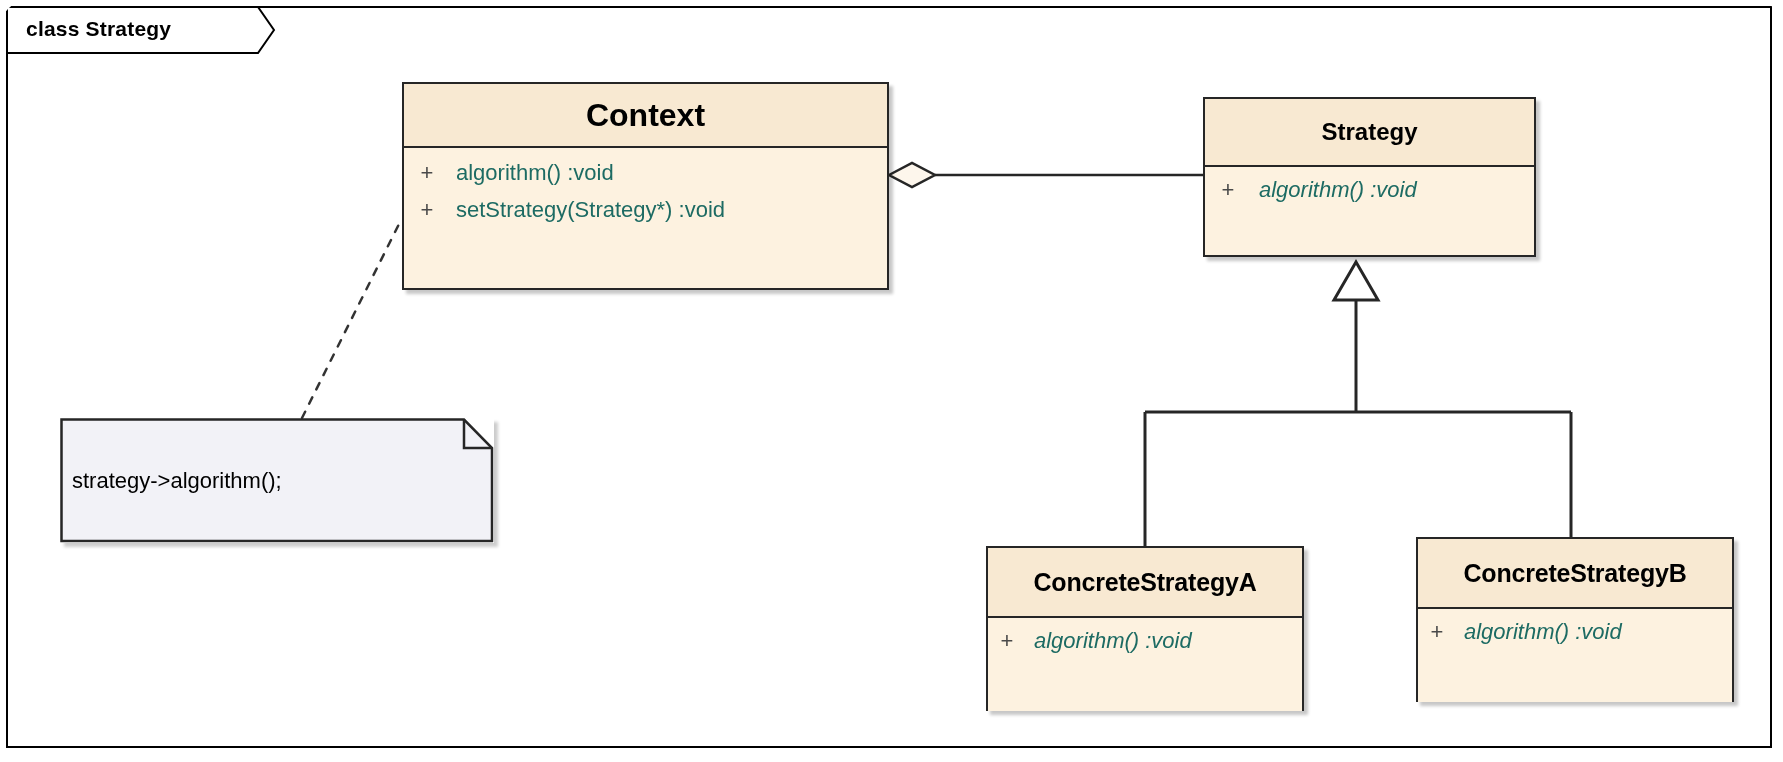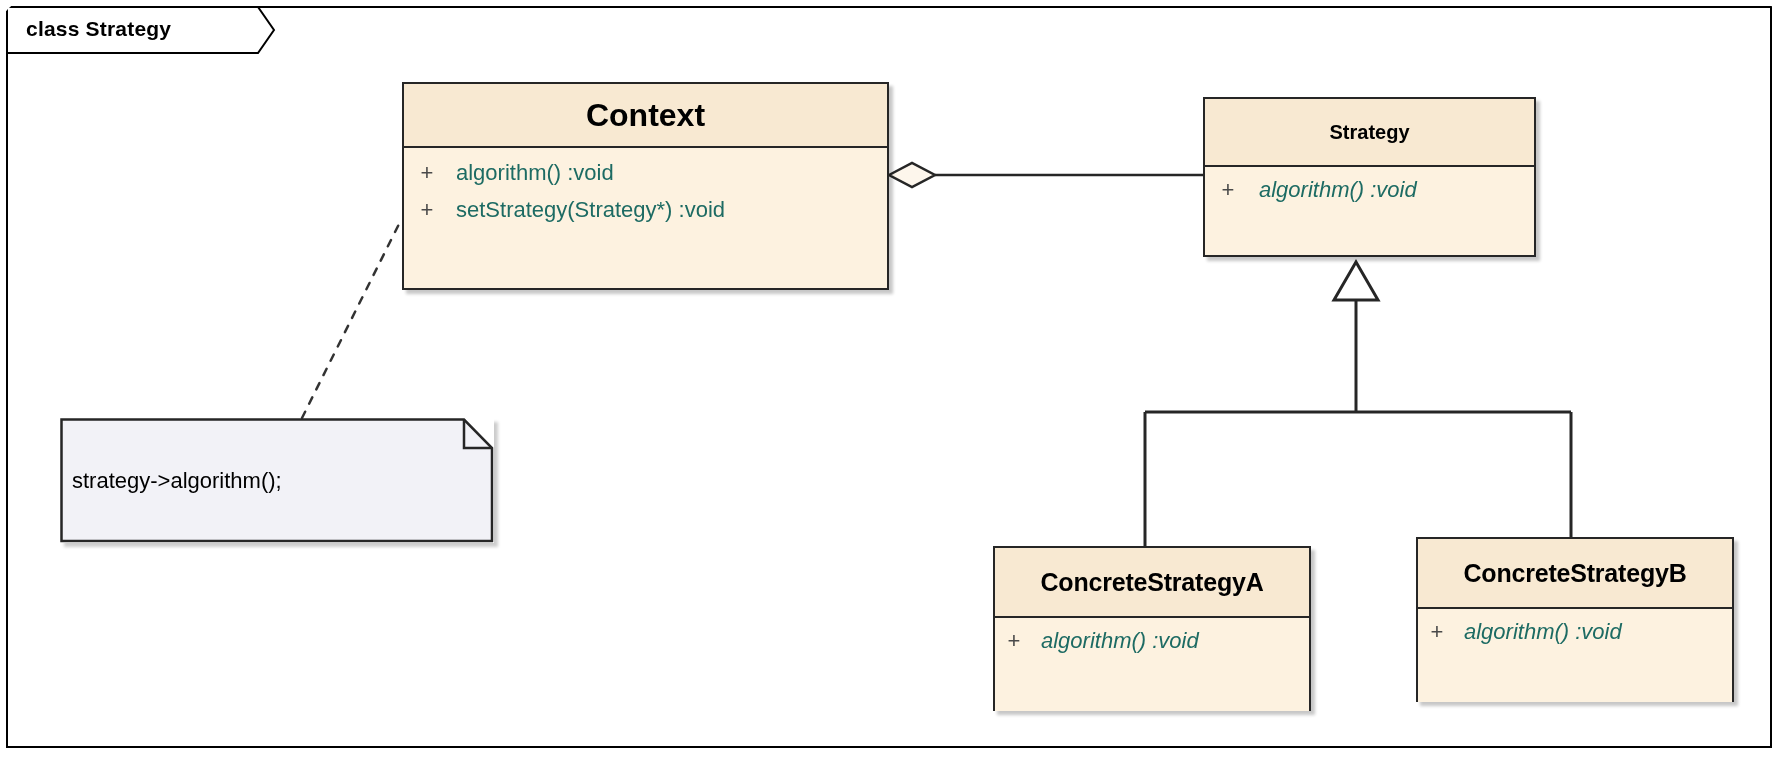--- a/index.html
+++ b/index.html
@@ -105,33 +105,33 @@
 
   
   #class-context { left: 402px; top: 82px; width: 487px; height: 208px; }
   #class-context .uml-name { height: 64px; font-size: 32px; }
   #class-context .uml-ops { height: 140px; padding-left: 6px; }
   #class-context .uml-op { font-size: 22px; line-height: 1.7; }
   #class-context .uml-op .sig { padding-left: 12px; }
 
   
   #class-strategy { left: 1203px; top: 97px; width: 333px; height: 160px; }
-  #class-strategy .uml-name { height: 68px; font-size: 20px; }
+  #class-strategy .uml-name { height: 68px; font-size: 24px; }
   #class-strategy .uml-ops { height: 88px; padding-left: 6px; }
   #class-strategy .uml-op { font-size: 22px; }
   #class-strategy .uml-op .sig { padding-left: 14px; }
 
   
   .concrete { width: 318px; height: 165px; }
   .concrete .uml-name { height: 70px; font-size: 25px; letter-spacing: -0.2px; }
   .concrete .uml-ops { height: 93px; padding-left: 4px; }
   .concrete .uml-op { font-size: 22px; }
   .concrete .uml-op .vis { width: 30px; }
   .concrete .uml-op .sig { padding-left: 12px; }
-  #class-concrete-a { left: 986px; top: 546px; margin-left: 7px; }
+  #class-concrete-a { left: 986px; top: 546px; }
   #class-concrete-b { left: 1416px; top: 537px; }
 
   
   #note {
     position: absolute;
     left: 60px;
     top: 418px;
     width: 434px;
     height: 125px;
     box-shadow: 4px 4px 3px rgba(0,0,0,0.20);

